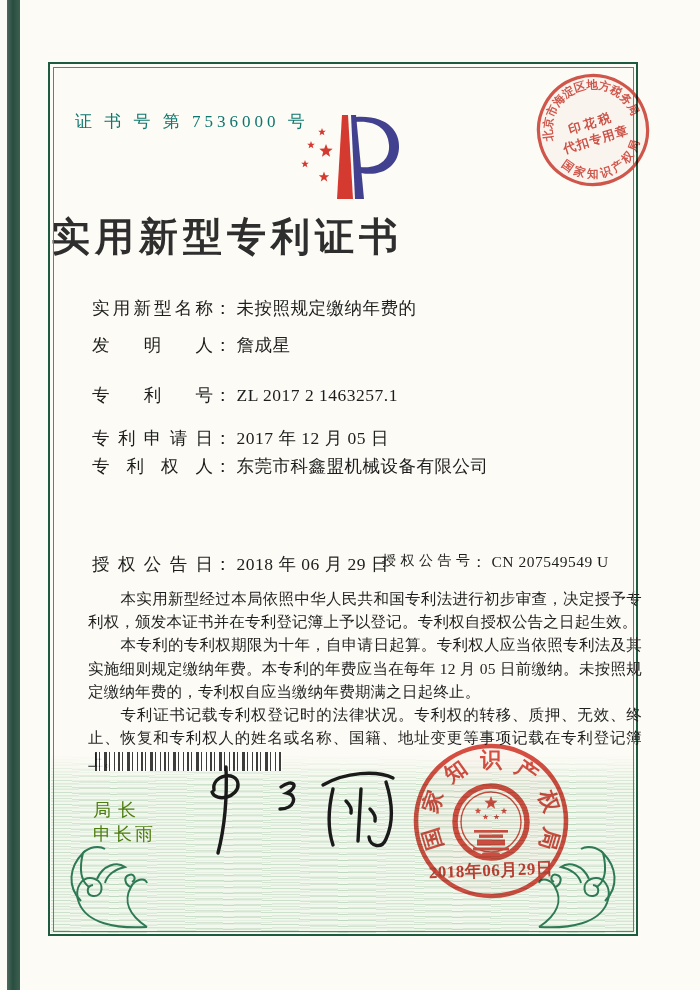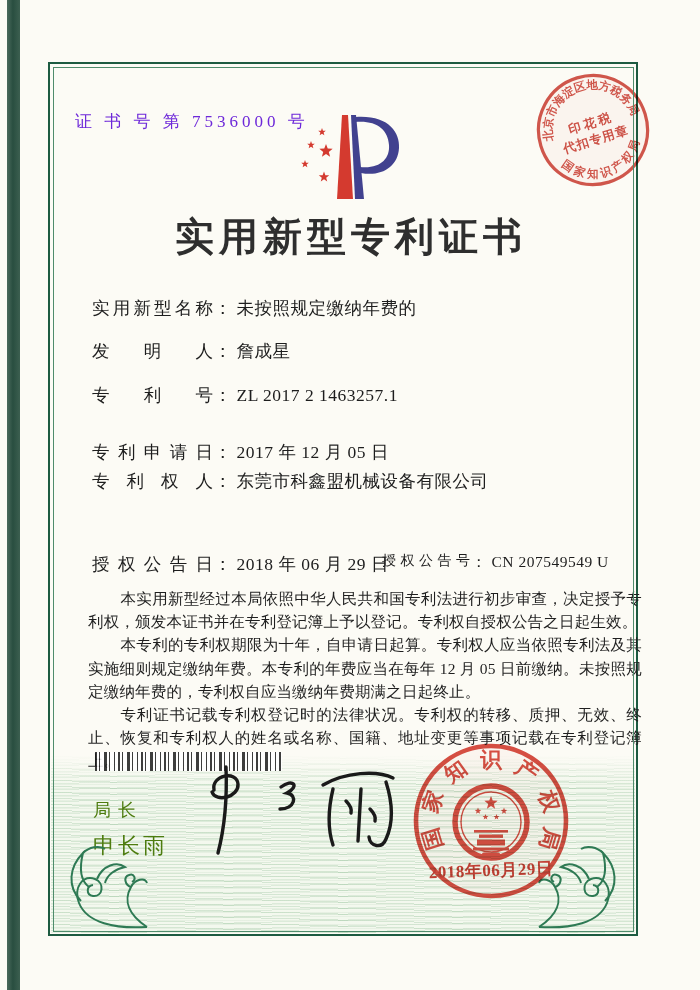--- a/index.html
+++ b/index.html
@@ -11,41 +11,41 @@
   .frame{position:absolute;left:48px;top:62px;width:590px;height:874px;border:2.5px solid #1d5b41}
   .frame::before{content:"";position:absolute;inset:2.5px;border:1.3px solid #4f8c6c;pointer-events:none;z-index:4}
   .guilloche{position:absolute;left:1px;right:1px;bottom:1px;height:178px;z-index:0;
         background-color:#f3f8ee;
         background-image:
           repeating-linear-gradient(1.5deg, rgba(255,255,255,0) 0 2px, rgba(140,188,146,0.30) 2px 3px, rgba(255,255,255,0) 3px 6px),
           repeating-linear-gradient(-1.5deg, rgba(255,255,255,0) 0 2px, rgba(140,188,146,0.22) 2px 3px, rgba(255,255,255,0) 3px 6px),
           repeating-linear-gradient(0deg, rgba(120,170,125,0.10) 0 1px, rgba(255,255,255,0) 1px 4px)}
   .guilloche::before{content:"";position:absolute;top:0;left:0;right:0;height:30px;
         background:linear-gradient(#fcfbf5,rgba(252,251,245,0))}
-  .cert-number{position:absolute;left:25px;top:46px;font-size:17px;letter-spacing:4px;color:#6d28d9;z-index:2}
+  .cert-number{position:absolute;left:25px;top:46px;font-size:17px;letter-spacing:4px;color:#0f766e;z-index:2}
   .logo{position:absolute;left:245px;top:48px;z-index:2}
-  .title{position:absolute;left:8px;top:146px;width:100%;text-align:center;font-size:39px;font-weight:bold;
+  .title{position:absolute;left:1px;top:146px;width:100%;text-align:left;font-size:39px;font-weight:bold;
         letter-spacing:5px;color:#2e2e2e;z-index:2}
   .field-row{position:absolute;left:42px;font-size:17.5px;color:#1d1d1d;white-space:nowrap;z-index:2}
   .flabel{display:inline-block;width:121px;text-align:justify;text-align-last:justify;vertical-align:top}
   .fcolon{margin:0 5px 0 1px}
   .fvalue{letter-spacing:0.5px}
   .row-address{white-space:normal}
   .row-address .fvalue{display:inline-block;width:348px;font-size:14px;line-height:21px;vertical-align:top;padding-top:3px;letter-spacing:0.3px}
   .grant-row{position:absolute;left:332px;top:488px;font-size:15.5px;white-space:nowrap;z-index:2;color:#1d1d1d}
   .grant-row .flabel{width:88px;font-size:14px}
   .body-text{position:absolute;left:38px;top:523px;width:554px;z-index:2}
   .body-text p{font-size:15.5px;line-height:23.2px;text-indent:2.1em;text-align:justify;
         letter-spacing:0.2px;color:#1f1f1f;margin:0}
   .barcode{position:absolute;left:45px;top:688px;width:187px;height:19px;opacity:.85;z-index:2;
         background:repeating-linear-gradient(90deg,#1c1c1c 0 2px,#fff 2px 4px,#1c1c1c 4px 5px,#fff 5px 9px,
         #1c1c1c 9px 12px,#fff 12px 14px,#1c1c1c 14px 15px,#fff 15px 19px,#1c1c1c 19px 20px,#fff 20px 23px)}
   .signatory{position:absolute;left:43px;top:734px;z-index:2;color:#4d7c0f}
   .signatory .stitle{font-size:18px;letter-spacing:7px}
-  .signatory .sname{font-size:22px;letter-spacing:3px;margin-top:9px}
+  .signatory .sname{font-size:18px;letter-spacing:3px;}
   .signature{position:absolute;left:130px;top:698px;z-index:2}
   .seal{position:absolute;left:356px;top:672px;z-index:3;mix-blend-mode:multiply;opacity:.95}
   .tax-stamp{position:absolute;left:483px;top:6px;z-index:3;mix-blend-mode:multiply;opacity:.93}
   .footer{position:absolute;left:0;top:848px;width:100%;text-align:center;font-size:14.5px;
         letter-spacing:2px;color:#2a2a2a;z-index:2}
   .orn{position:absolute;bottom:3px;z-index:2}
   .orn-left{left:3px}
   .orn-right{right:3px;transform:scaleX(-1)}
   svg text{font-family:"Liberation Serif","DejaVu Serif",serif}
 </style>
@@ -101,30 +101,30 @@
         <text x="60" y="57" text-anchor="middle" font-size="12.5" letter-spacing="3" fill="#cc463c" font-weight="600">印花税</text>
         <text x="60" y="74" text-anchor="middle" font-size="12.5" letter-spacing="1" fill="#cc463c" font-weight="600">代扣专用章</text>
       </g>
     </svg>
 
     <div class="title">实用新型专利证书</div>
 
     <div class="field-row" style="top:232px">
       <span class="flabel">实用新型名称</span><span class="fcolon">：</span><span class="fvalue">未按照规定缴纳年费的</span>
     </div>
-    <div class="field-row" style="top:275px">
+    <div class="field-row" style="top:269px">
       <span class="flabel">发明人</span><span class="fcolon">：</span><span class="fvalue">詹成星</span>
     </div>
     <div class="field-row" style="top:319px">
       <span class="flabel">专利号</span><span class="fcolon">：</span><span class="fvalue">ZL 2017 2 1463257.1</span>
     </div>
-    <div class="field-row" style="top:376px">
+    <div class="field-row" style="top:362px">
       <span class="flabel">专利申请日</span><span class="fcolon">：</span><span class="fvalue">2017 年 12 月 05 日</span>
     </div>
-    <div class="field-row" style="top:405px">
+    <div class="field-row" style="top:390px">
       <span class="flabel">专利权人</span><span class="fcolon">：</span><span class="fvalue">东莞市科鑫盟机械设备有限公司</span>
     </div>
     <div class="field-row" style="top:488px">
       <span class="flabel">授权公告日</span><span class="fcolon">：</span><span class="fvalue">2018 年 06 月 29 日</span>
     </div>
     <div class="grant-row">
       <span class="flabel">授权公告号</span><span class="fcolon">：</span><span class="fvalue">CN 207549549 U</span>
     </div>
 
     <div class="body-text">

